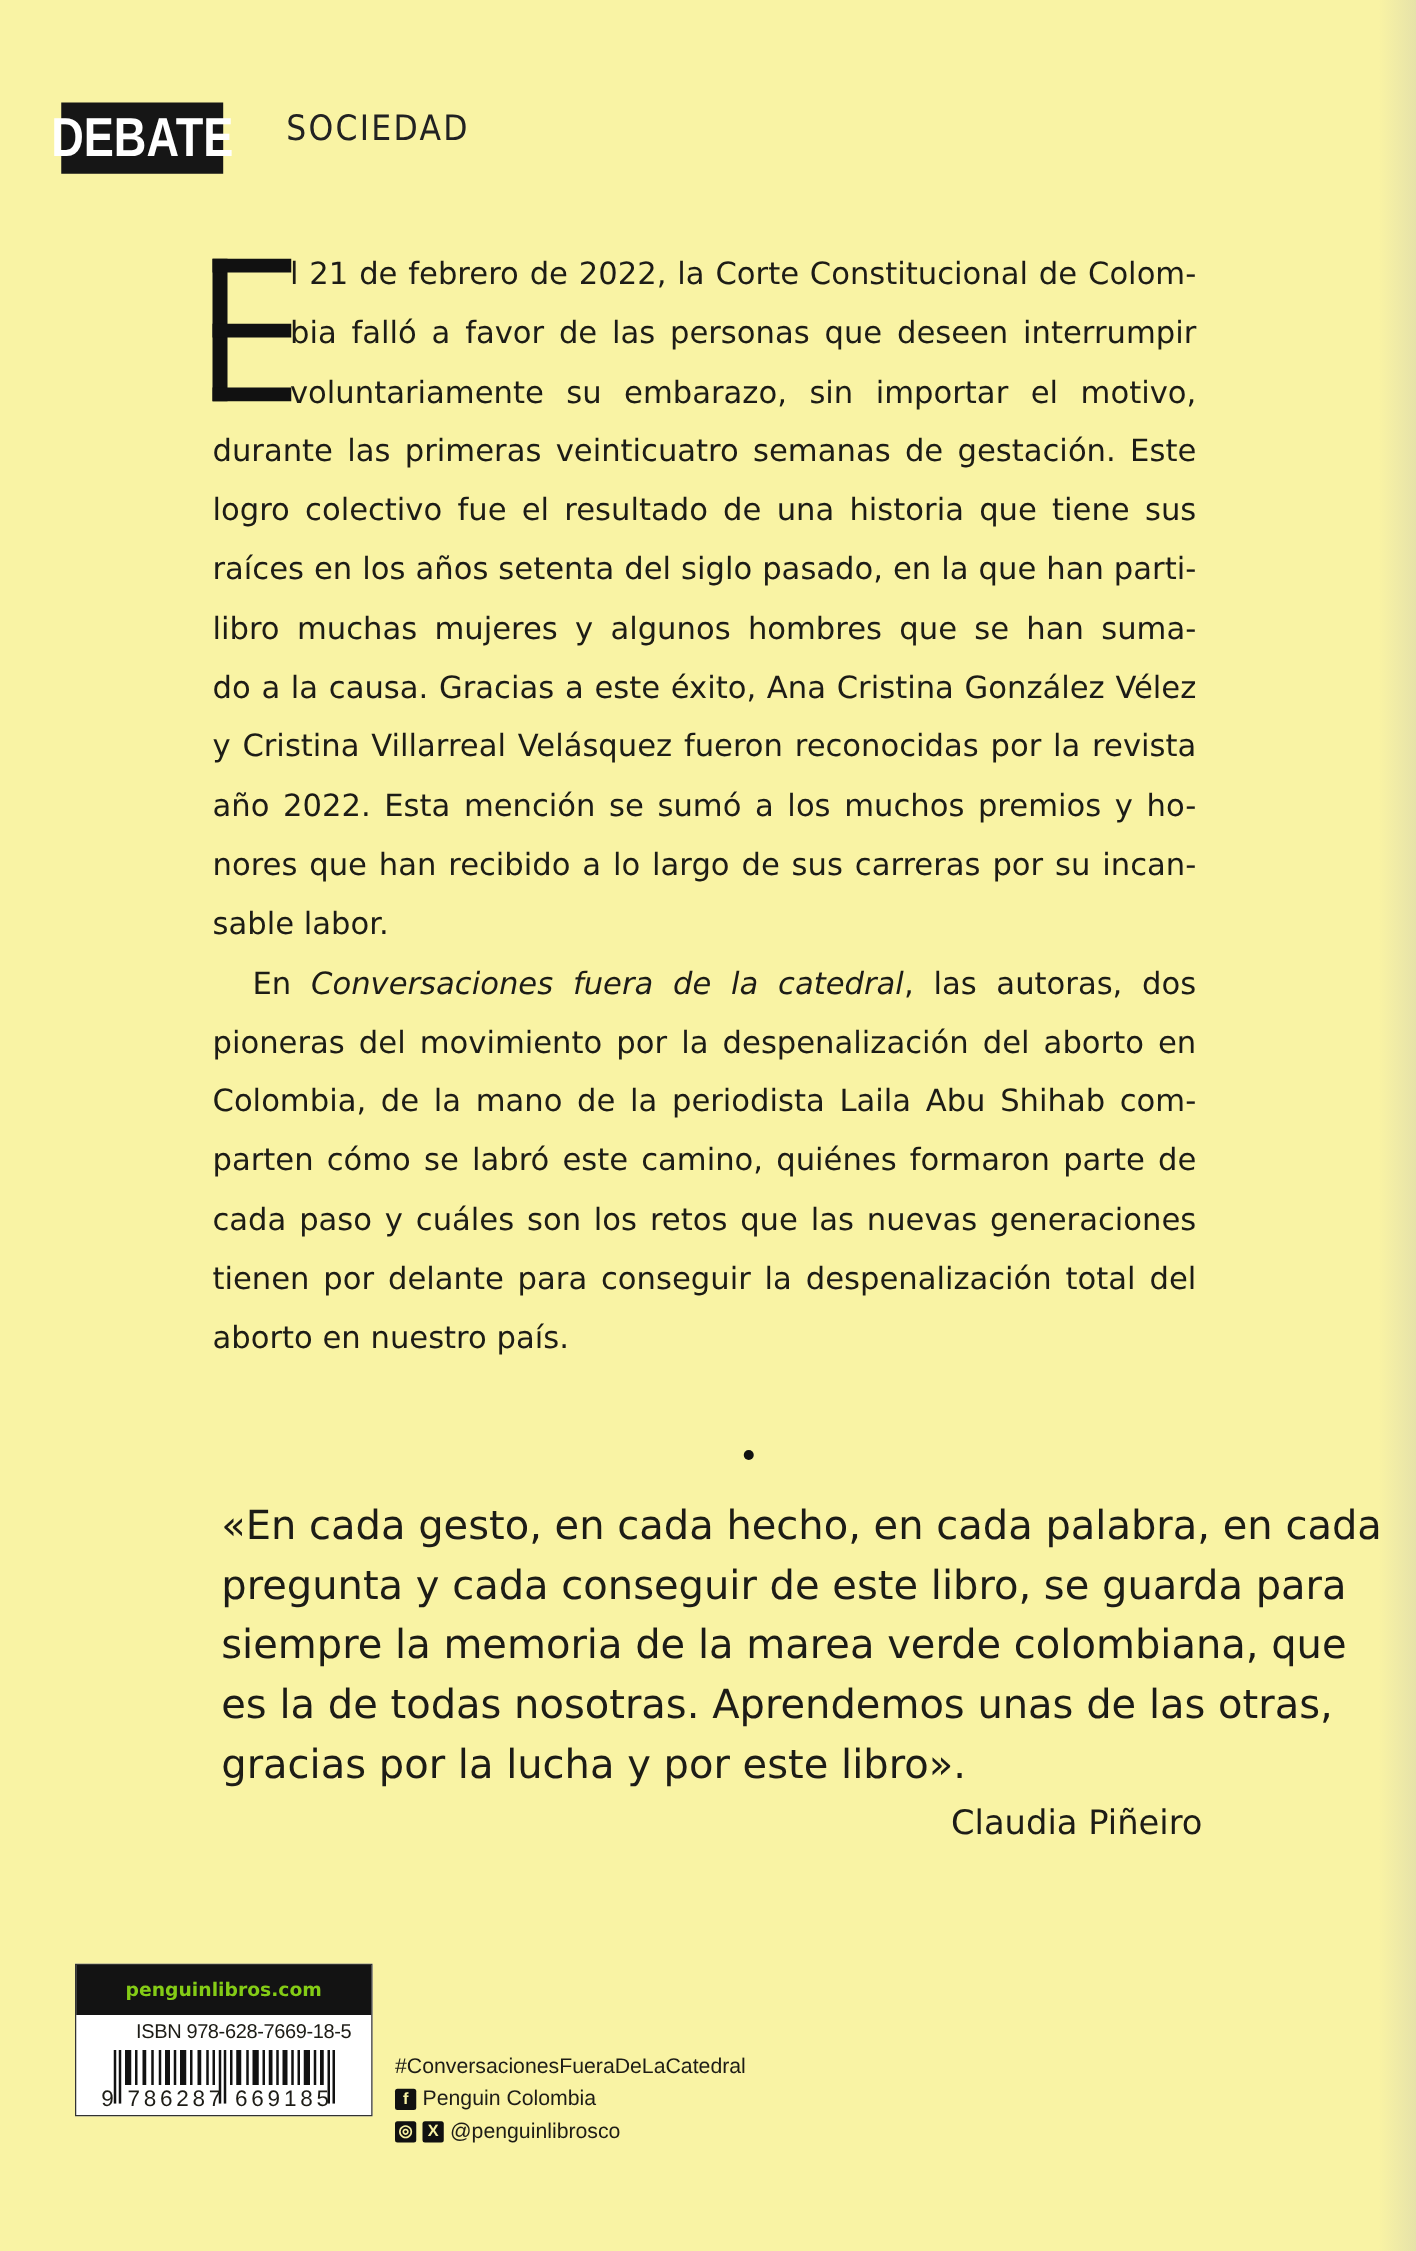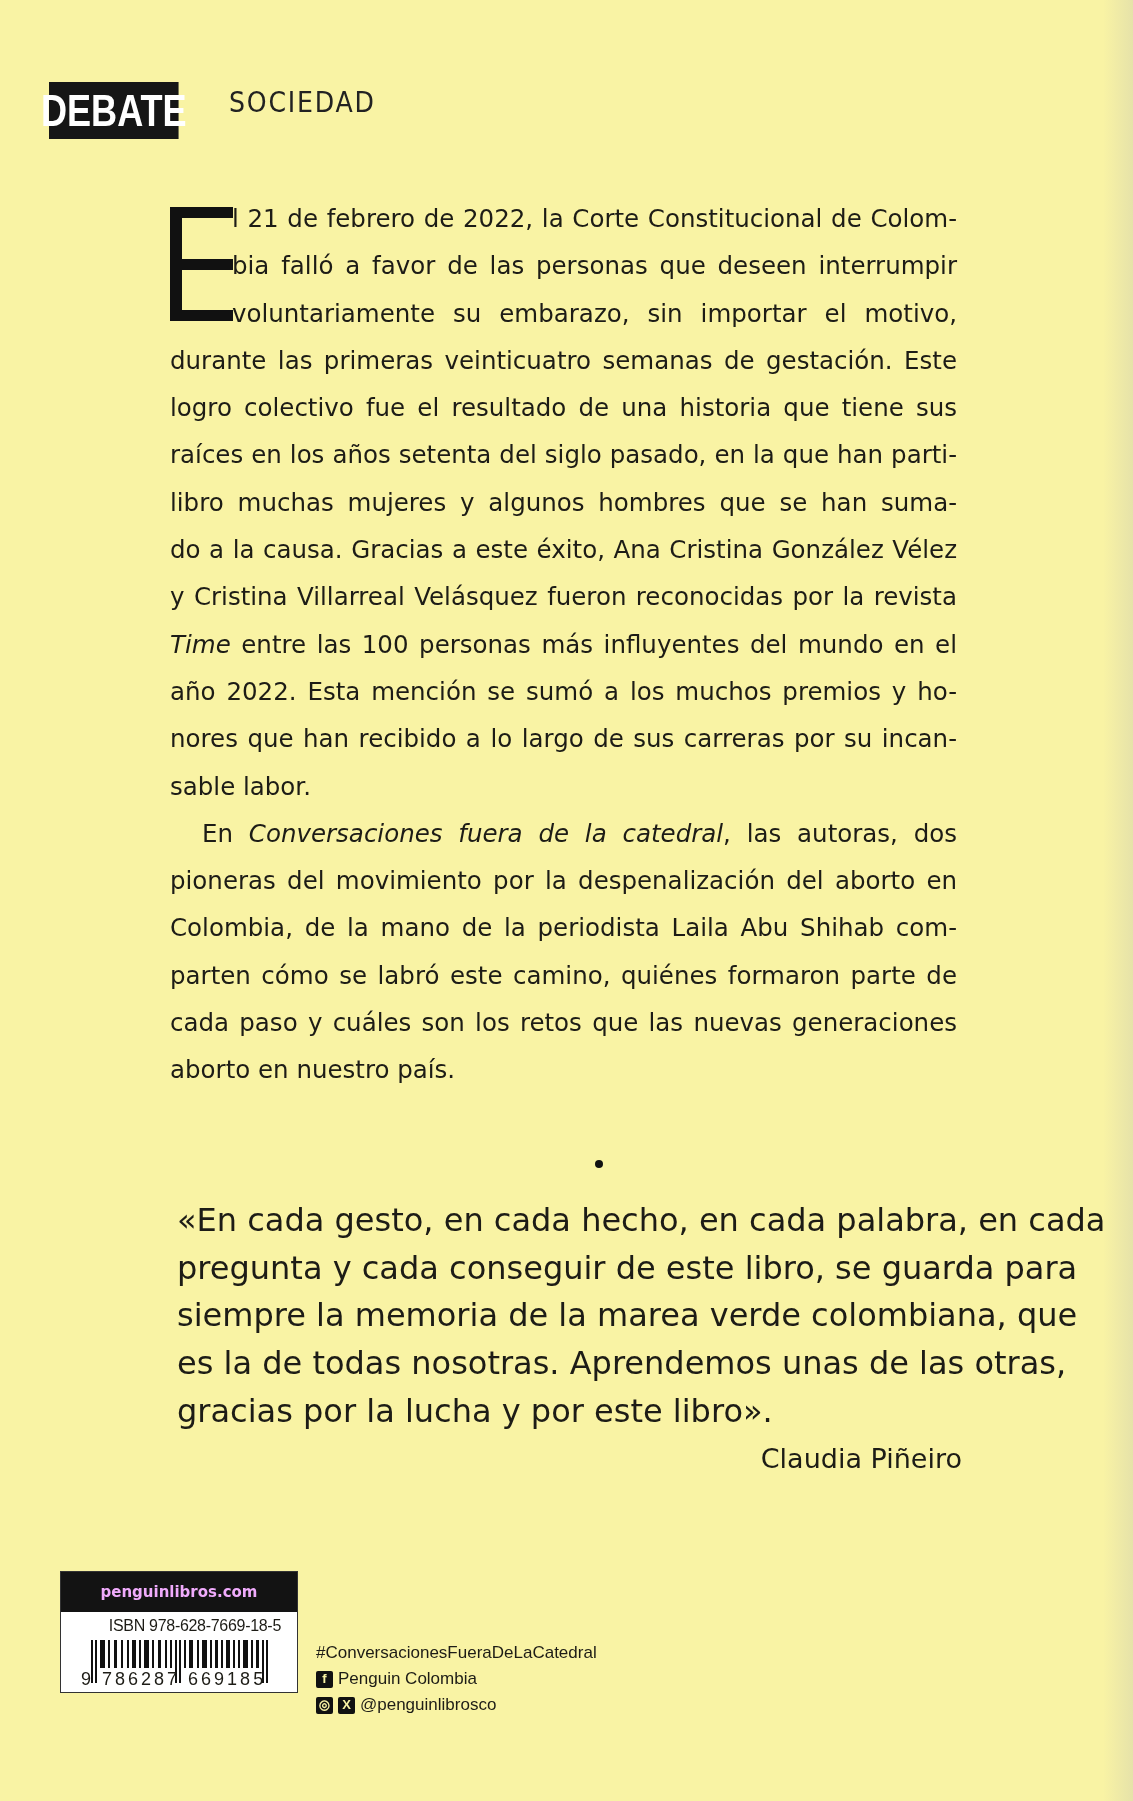--- a/index.html
+++ b/index.html
@@ -26,21 +26,21 @@
   .dropcap .h { position:absolute; left:0; height:11px; background:#111; }
   .ital { font-style:italic; }
 
   .bullet { position:absolute; left:595px; top:1160px; width:8px; height:8px; border-radius:50%; background:#111; }
 
   .quote { position:absolute; left:177px; width:787px; top:1197px; font-size:32px; line-height:47.7px; }
   .quote .line { height:47.7px; }
   .author { position:absolute; right:171px; top:1435px; font-size:27px; line-height:47px; }
 
   .barcode-box { position:absolute; left:60px; top:1571px; width:236px; height:120px; background:#fff; border:1px solid #333; }
-  .barcode-head { height:40px; background:#131313; color:#f0abfc; font-weight:bold; font-size:15px; display:flex; align-items:center; justify-content:center; }
+  .barcode-head { height:40px; background:#131313; color:#84cc16; font-weight:bold; font-size:15px; display:flex; align-items:center; justify-content:center; }
   .isbn { font-size:16px; text-align:right; padding-right:16px; margin-top:5px; letter-spacing:-0.3px; font-family:"Liberation Sans", sans-serif; }
   .bars { position:absolute; left:12px; top:68px; width:208px; height:43px; }
   .bar-digits { position:absolute; left:20px; bottom:2px; width:224px; font-size:18px; font-family:"Liberation Sans", sans-serif; letter-spacing:3px; background:transparent; }
 
   .social { position:absolute; left:316px; top:1640px; font-size:17px; line-height:26px; font-family:"Liberation Sans", sans-serif; }
   .social-row { display:flex; align-items:center; gap:5px; white-space:nowrap; }
   .sicon { display:inline-flex; width:17px; height:17px; background:#111; color:#f9f3a4; font-size:13px; font-weight:bold; align-items:center; justify-content:center; border-radius:2px; }
 </style>
 </head>
 <body>
@@ -64,29 +64,29 @@
 <div class="body-text">
   <span class="line dc">l 21 de febrero de 2022, la Corte Constitucional de Colom-</span>
   <span class="line dc">bia falló a favor de las personas que deseen interrumpir</span>
   <span class="line dc">voluntariamente su embarazo, sin importar el motivo,</span>
   <span class="line">durante las primeras veinticuatro semanas de gestación. Este</span>
   <span class="line">logro colectivo fue el resultado de una historia que tiene sus</span>
   <span class="line">raíces en los años setenta del siglo pasado, en la que han parti-</span>
   <span class="line">libro muchas mujeres y algunos hombres que se han suma-</span>
   <span class="line">do a la causa. Gracias a este éxito, Ana Cristina González Vélez</span>
   <span class="line">y Cristina Villarreal Velásquez fueron reconocidas por la revista</span>
-  <span class="line"><span class="ital">Time</span> <span>entre las 100 personas más influyentes del mundo en el</span></span>
   <span class="line">año 2022. Esta mención se sumó a los muchos premios y ho-</span>
   <span class="line">nores que han recibido a lo largo de sus carreras por su incan-</span>
   <span class="line last">sable labor.</span>
   <span class="line indent"><span>En</span> <span class="ital">Conversaciones fuera de la catedral</span><span>, las autoras, dos</span></span>
   <span class="line">pioneras del movimiento por la despenalización del aborto en</span>
   <span class="line">Colombia, de la mano de la periodista Laila Abu Shihab com-</span>
   <span class="line">parten cómo se labró este camino, quiénes formaron parte de</span>
   <span class="line">cada paso y cuáles son los retos que las nuevas generaciones</span>
+  <span class="line">tienen por delante para conseguir la despenalización total del</span>
   <span class="line last">aborto en nuestro país.</span>
 </div>
 
 <div class="bullet"></div>
 
 <div class="quote">
   <span class="line">«En cada gesto, en cada hecho, en cada palabra, en cada</span>
   <span class="line">pregunta y cada conseguir de este libro, se guarda para</span>
   <span class="line">siempre la memoria de la marea verde colombiana, que</span>
   <span class="line">es la de todas nosotras. Aprendemos unas de las otras,</span>

